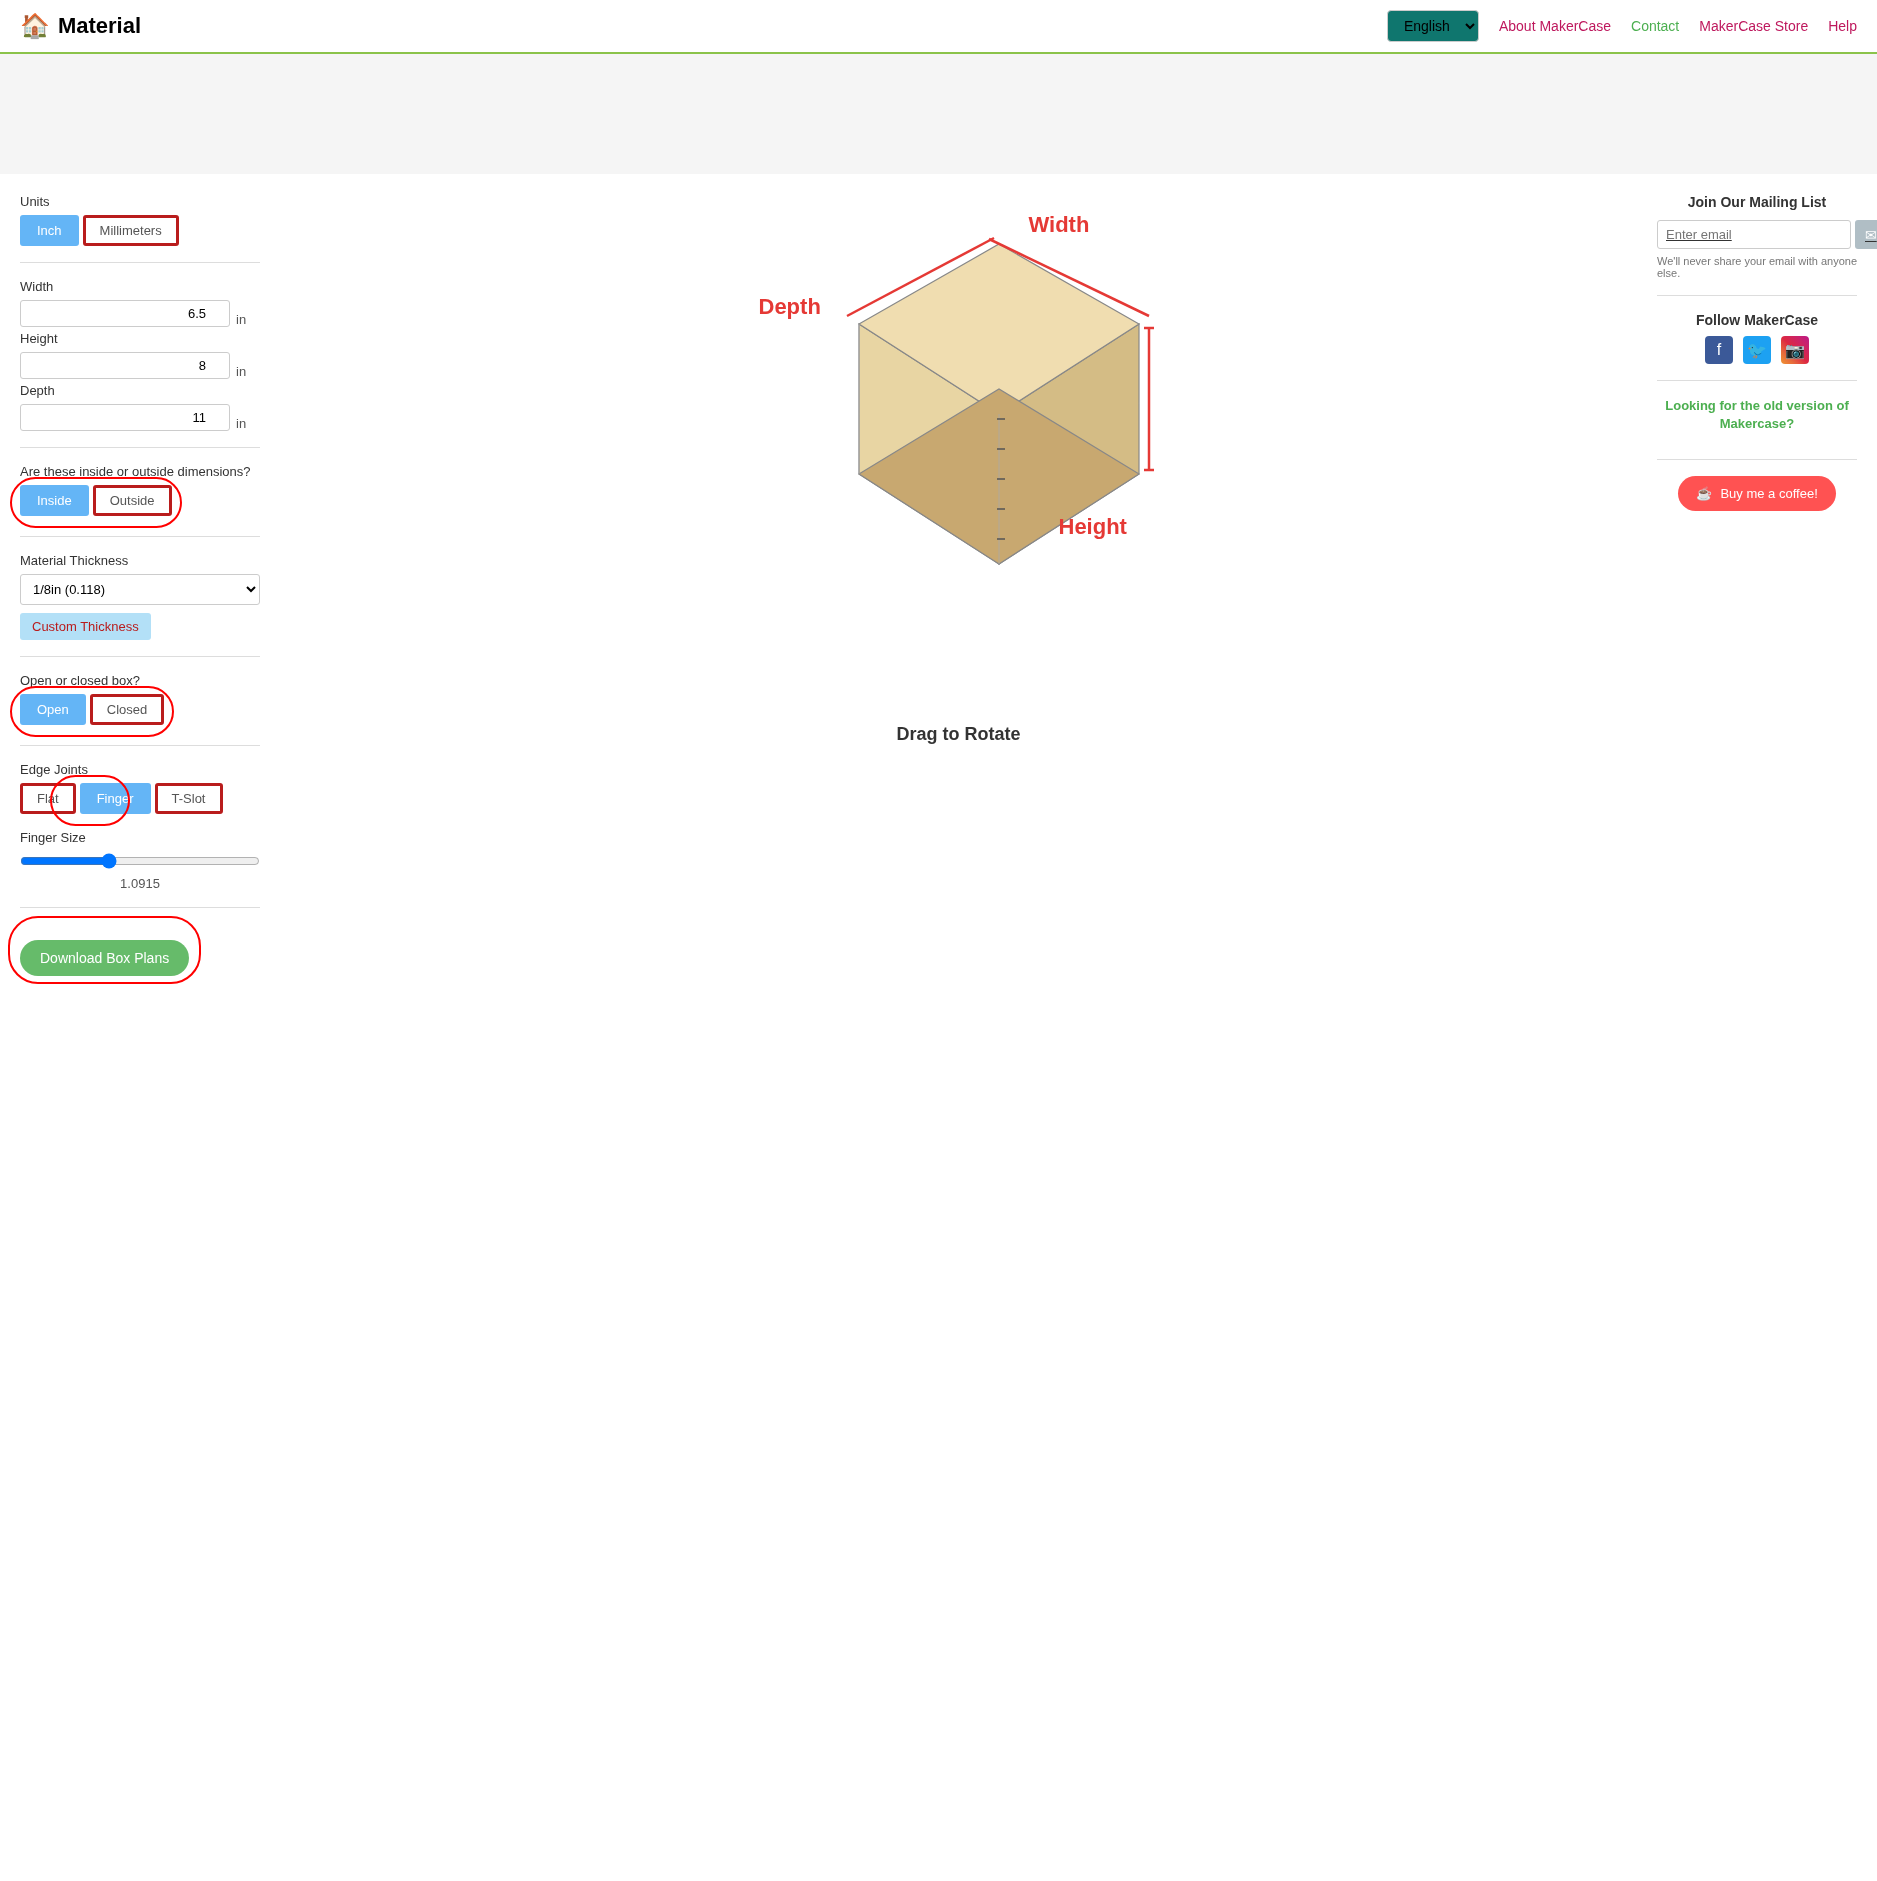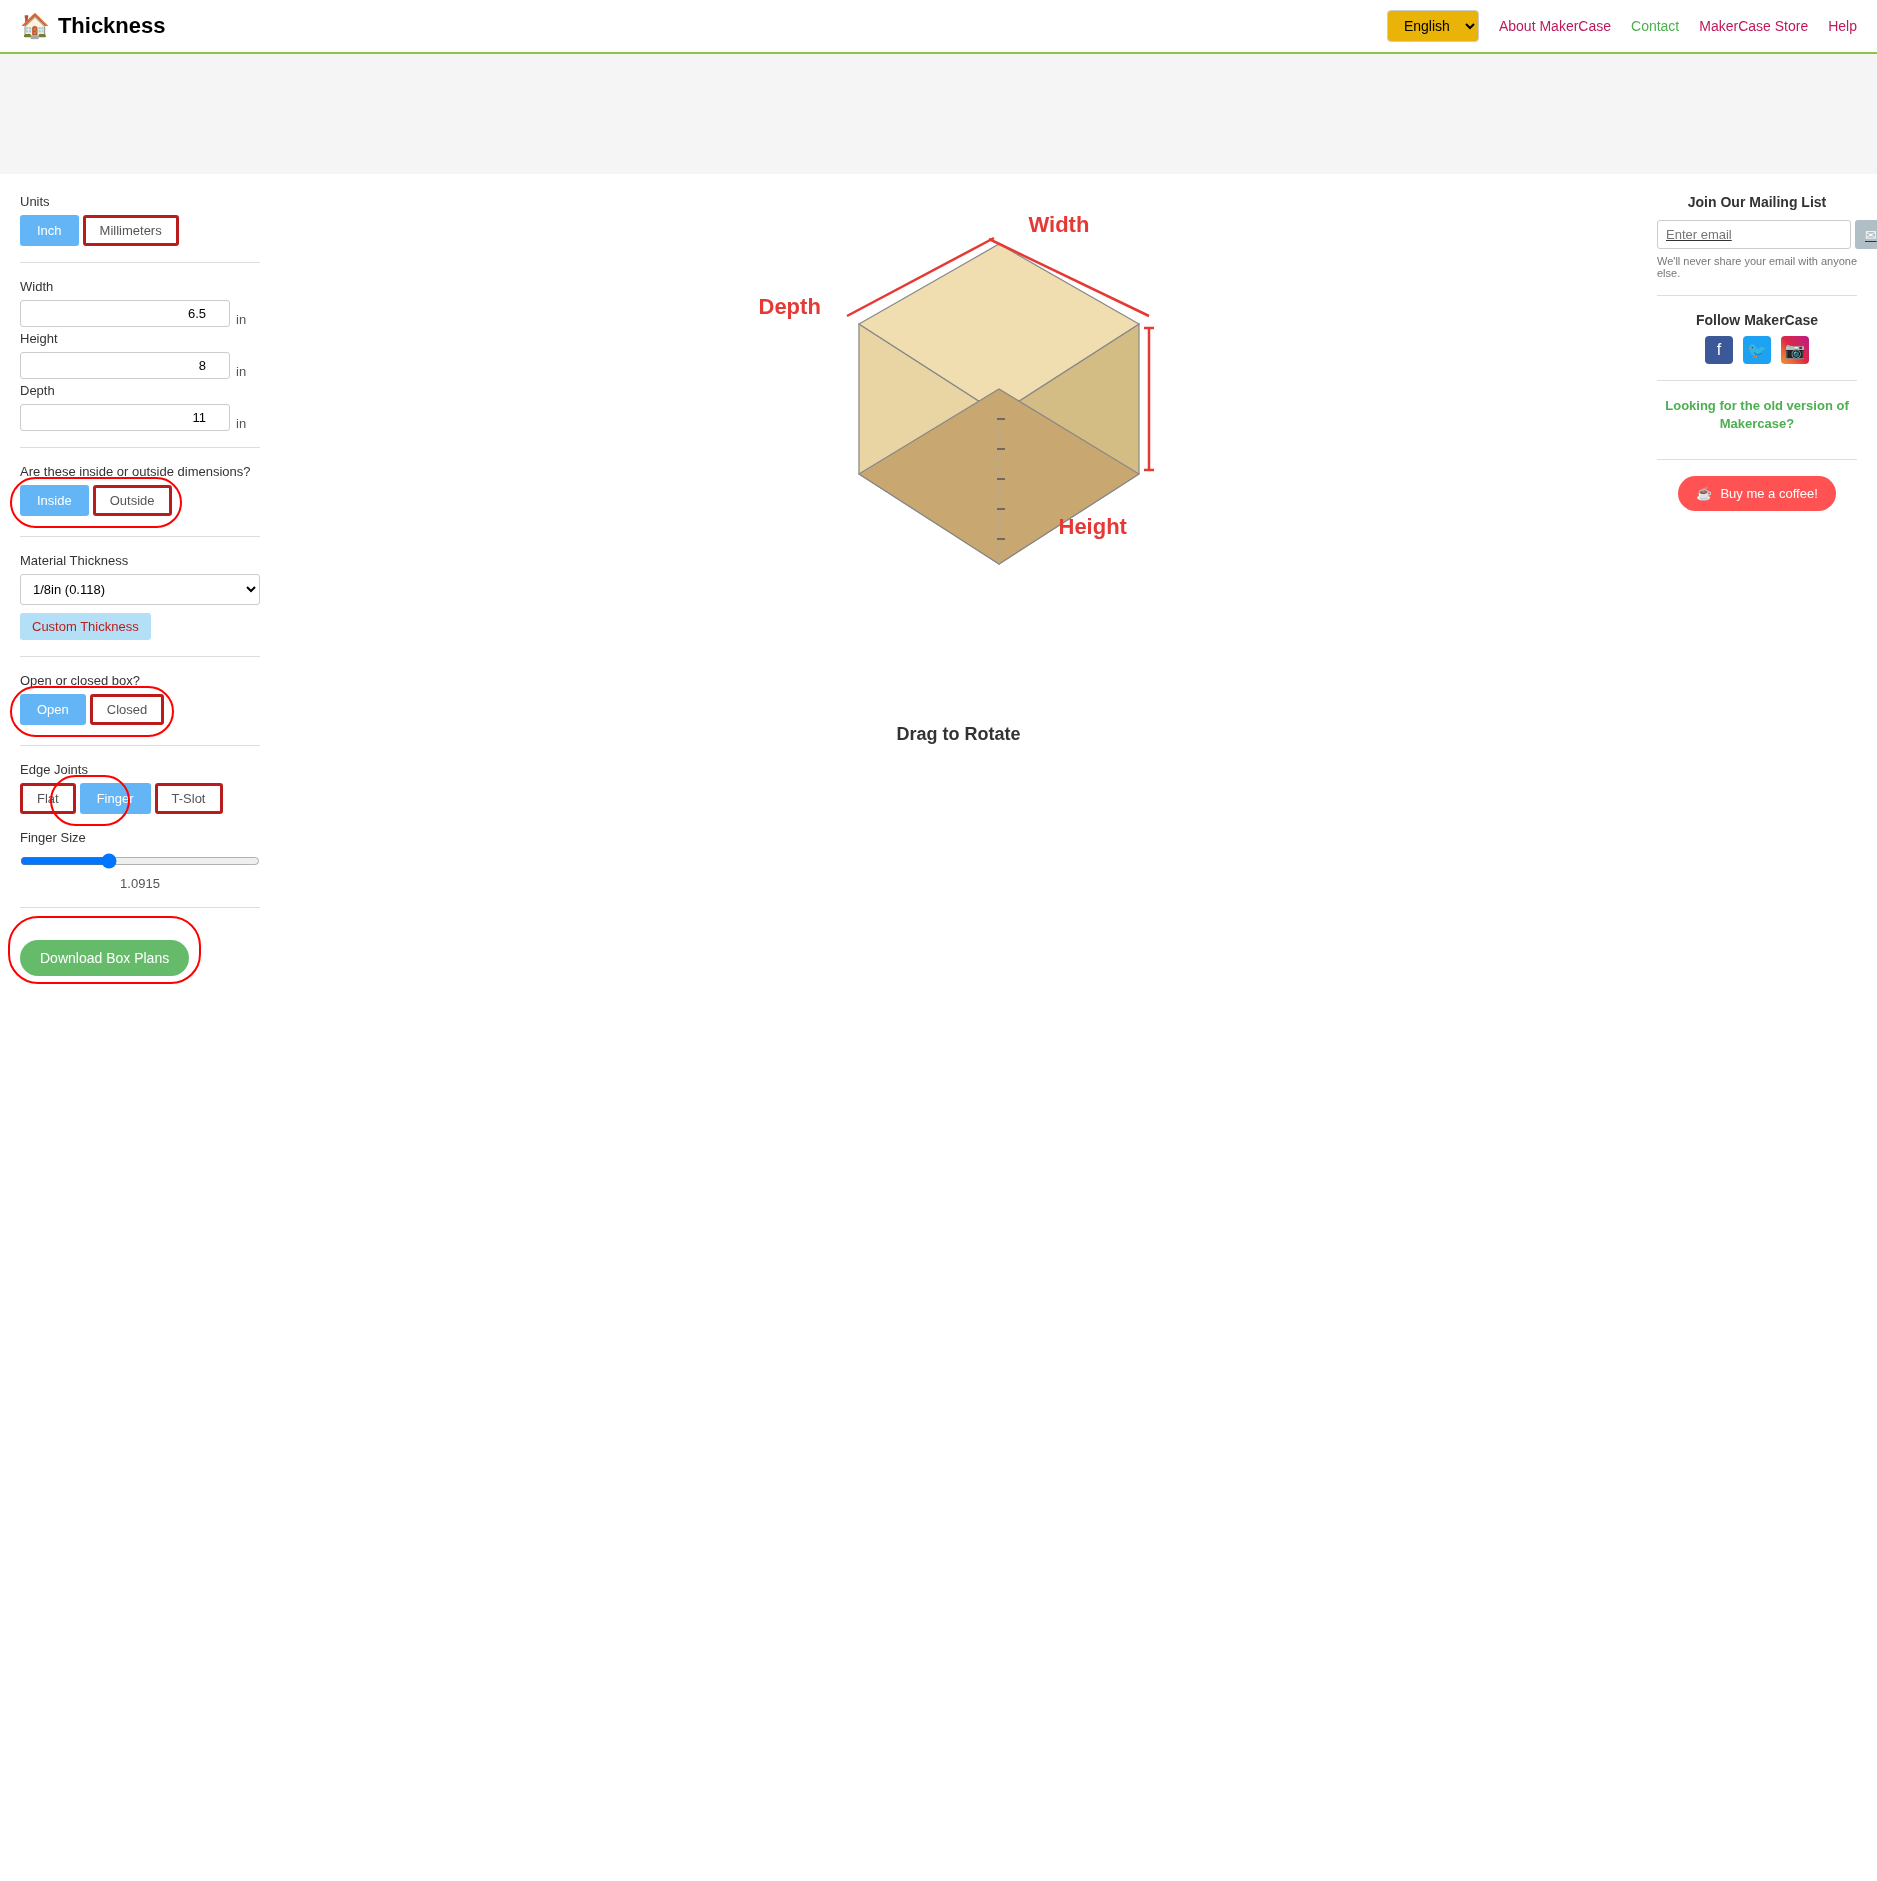--- a/index.html
+++ b/index.html
@@ -24,21 +24,21 @@
     }
     .logo-icon {
       font-size: 24px;
     }
     .header-spacer { flex: 1; }
     .lang-select {
       border: 1px solid #ccc;
       border-radius: 4px;
       padding: 6px 12px;
       font-size: 14px;
-      background: #eab308;
+      background: #0f766e;
       cursor: pointer;
     }
     .nav-links {
       display: flex;
       gap: 20px;
       align-items: center;
     }
     .nav-link {
       text-decoration: none;
       color: #be185d;
@@ -291,21 +291,21 @@
       font-weight: bold;
       font-family: Arial;
     }
   </style>
 </head>
 <body>
 
 <div class="header">
   <a class="logo">
     <span class="logo-icon">🏠</span>
-    <span>Thickness</span>
+    <span>Material</span>
   </a>
   <div class="header-spacer"></div>
   <select class="lang-select">
     <option>English</option>
   </select>
   <nav class="nav-links">
     <a class="nav-link">About MakerCase</a>
     <a class="nav-link contact">Contact</a>
     <a class="nav-link">MakerCase Store</a>
     <a class="nav-link">Help</a>

